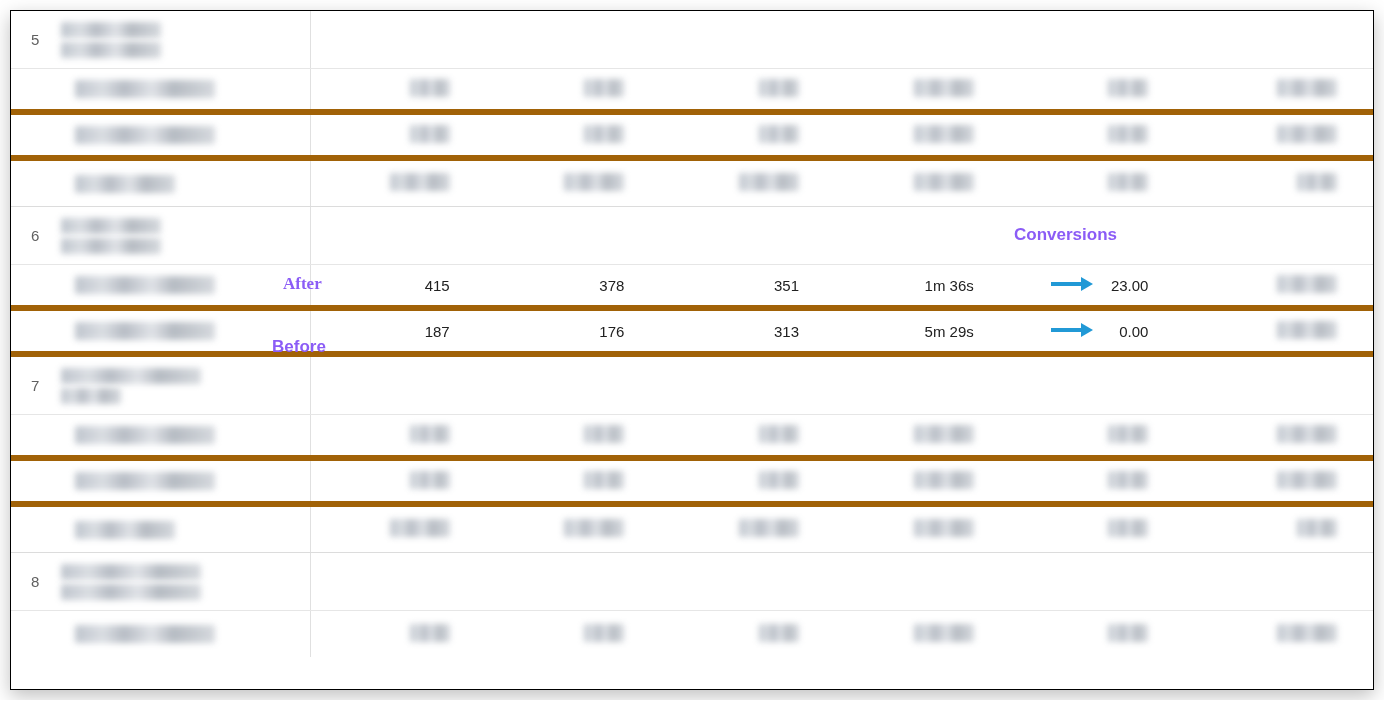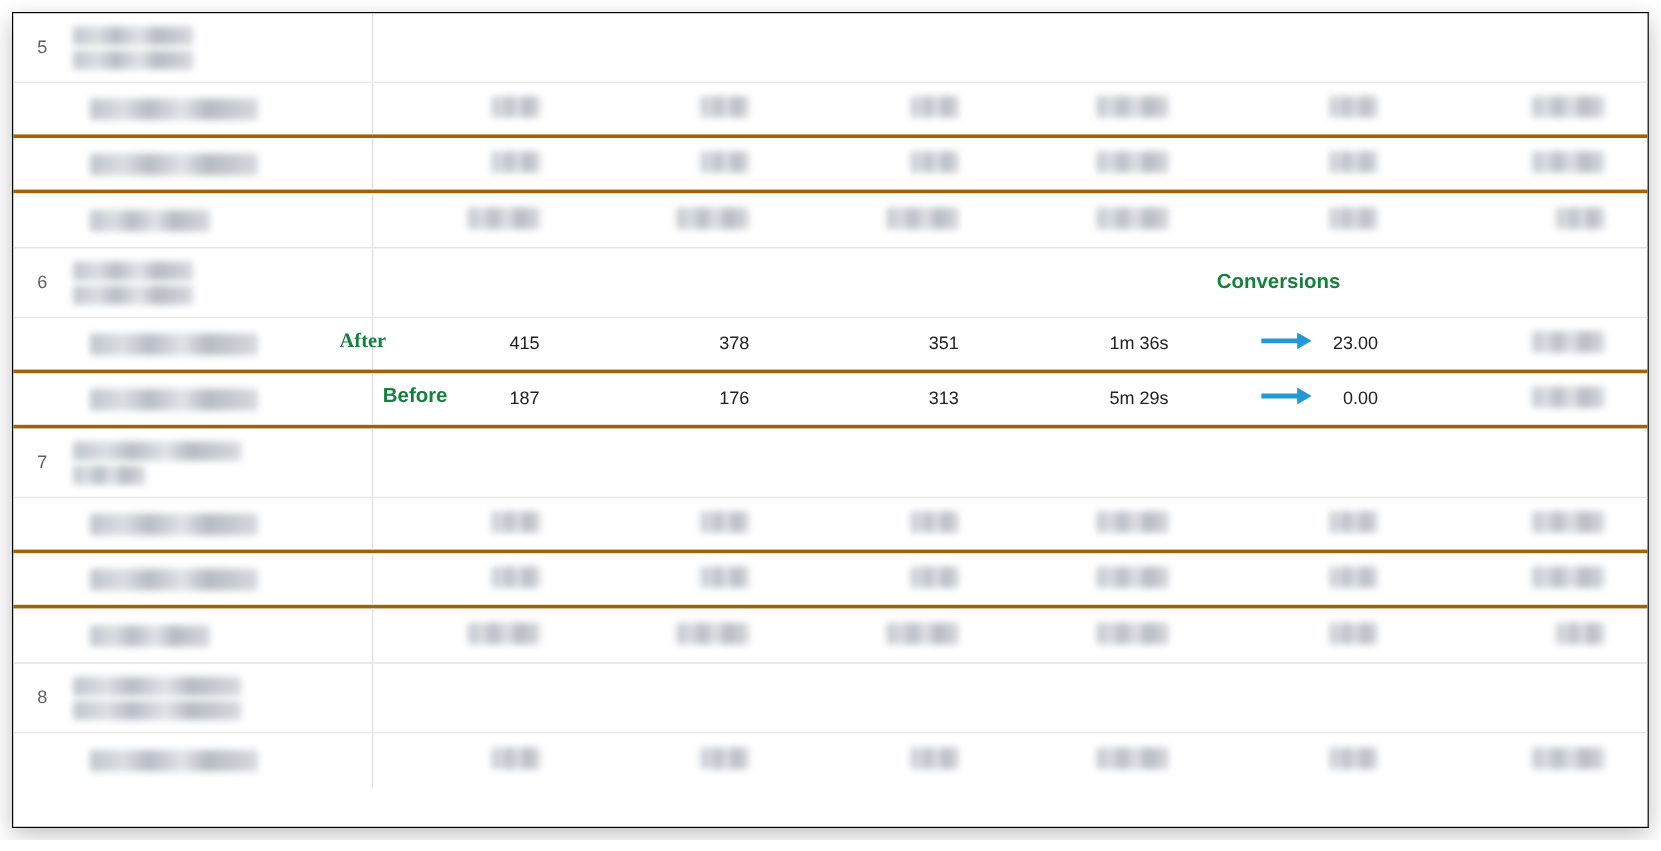--- a/index.html
+++ b/index.html
@@ -16,21 +16,21 @@
       background: #fff;
       border: 1px solid #000;
       box-shadow: 0 6px 18px rgba(0,0,0,0.25);
       overflow: hidden;
       position: relative;
     }
     .row {
       display: flex;
       align-items: center;
       height: 46px;
-      border-bottom: 3px solid #a16207;
+      border-bottom: 6px solid #a16207;
     }
     .row.header {
       height: 58px;
       border-bottom: 1px solid #e6e6e6;
     }
     .row.last-in-group {
       border-bottom: 1px solid #dcdcdc;
     }
     .col-first {
       width: 300px;
@@ -72,21 +72,21 @@
     .blur.w-xs { width: 40px; }
     .header-blur-stack {
       display: flex;
       flex-direction: column;
       gap: 4px;
     }
     .header-blur-stack .blur { height: 16px; }
 
     .annotation {
       position: absolute;
-      color: #15803d;
+      color: #8b5cf6;
       font-weight: 700;
       font-size: 17px;
       pointer-events: none;
     }
     .arrow {
       position: absolute;
       width: 42px;
       height: 14px;
       pointer-events: none;
     }
@@ -270,21 +270,21 @@
       </div>
     <div class="col"><span class="blur w-xs"></span></div>
     <div class="col"><span class="blur w-xs"></span></div>
     <div class="col"><span class="blur w-xs"></span></div>
     <div class="col"><span class="blur w-sm"></span></div>
     <div class="col"><span class="blur w-xs"></span></div>
     <div class="col wide-last"><span class="blur w-sm"></span></div>
   </div>
 
   <div class="annotation" style="left:272px; top:263px;font-family:Liberation Serif, serif;">After</div>
-  <div class="annotation" style="left:261px; top:309px;margin-left:47px;">Before</div>
+  <div class="annotation" style="left:261px; top:326px;">Before</div>
   <div class="annotation" style="left:1003px; top:214px;">Conversions</div>
 
   <div class="arrow" style="left:1040px; top:266px;">
     <svg width="42" height="14" viewBox="0 0 42 14">
       <line x1="0" y1="7" x2="32" y2="7" stroke="#2199d6" stroke-width="4"></line>
       <polygon points="30,0 42,7 30,14" fill="#2199d6"></polygon>
     </svg>
   </div>
   <div class="arrow" style="left:1040px; top:312px;">
     <svg width="42" height="14" viewBox="0 0 42 14">

